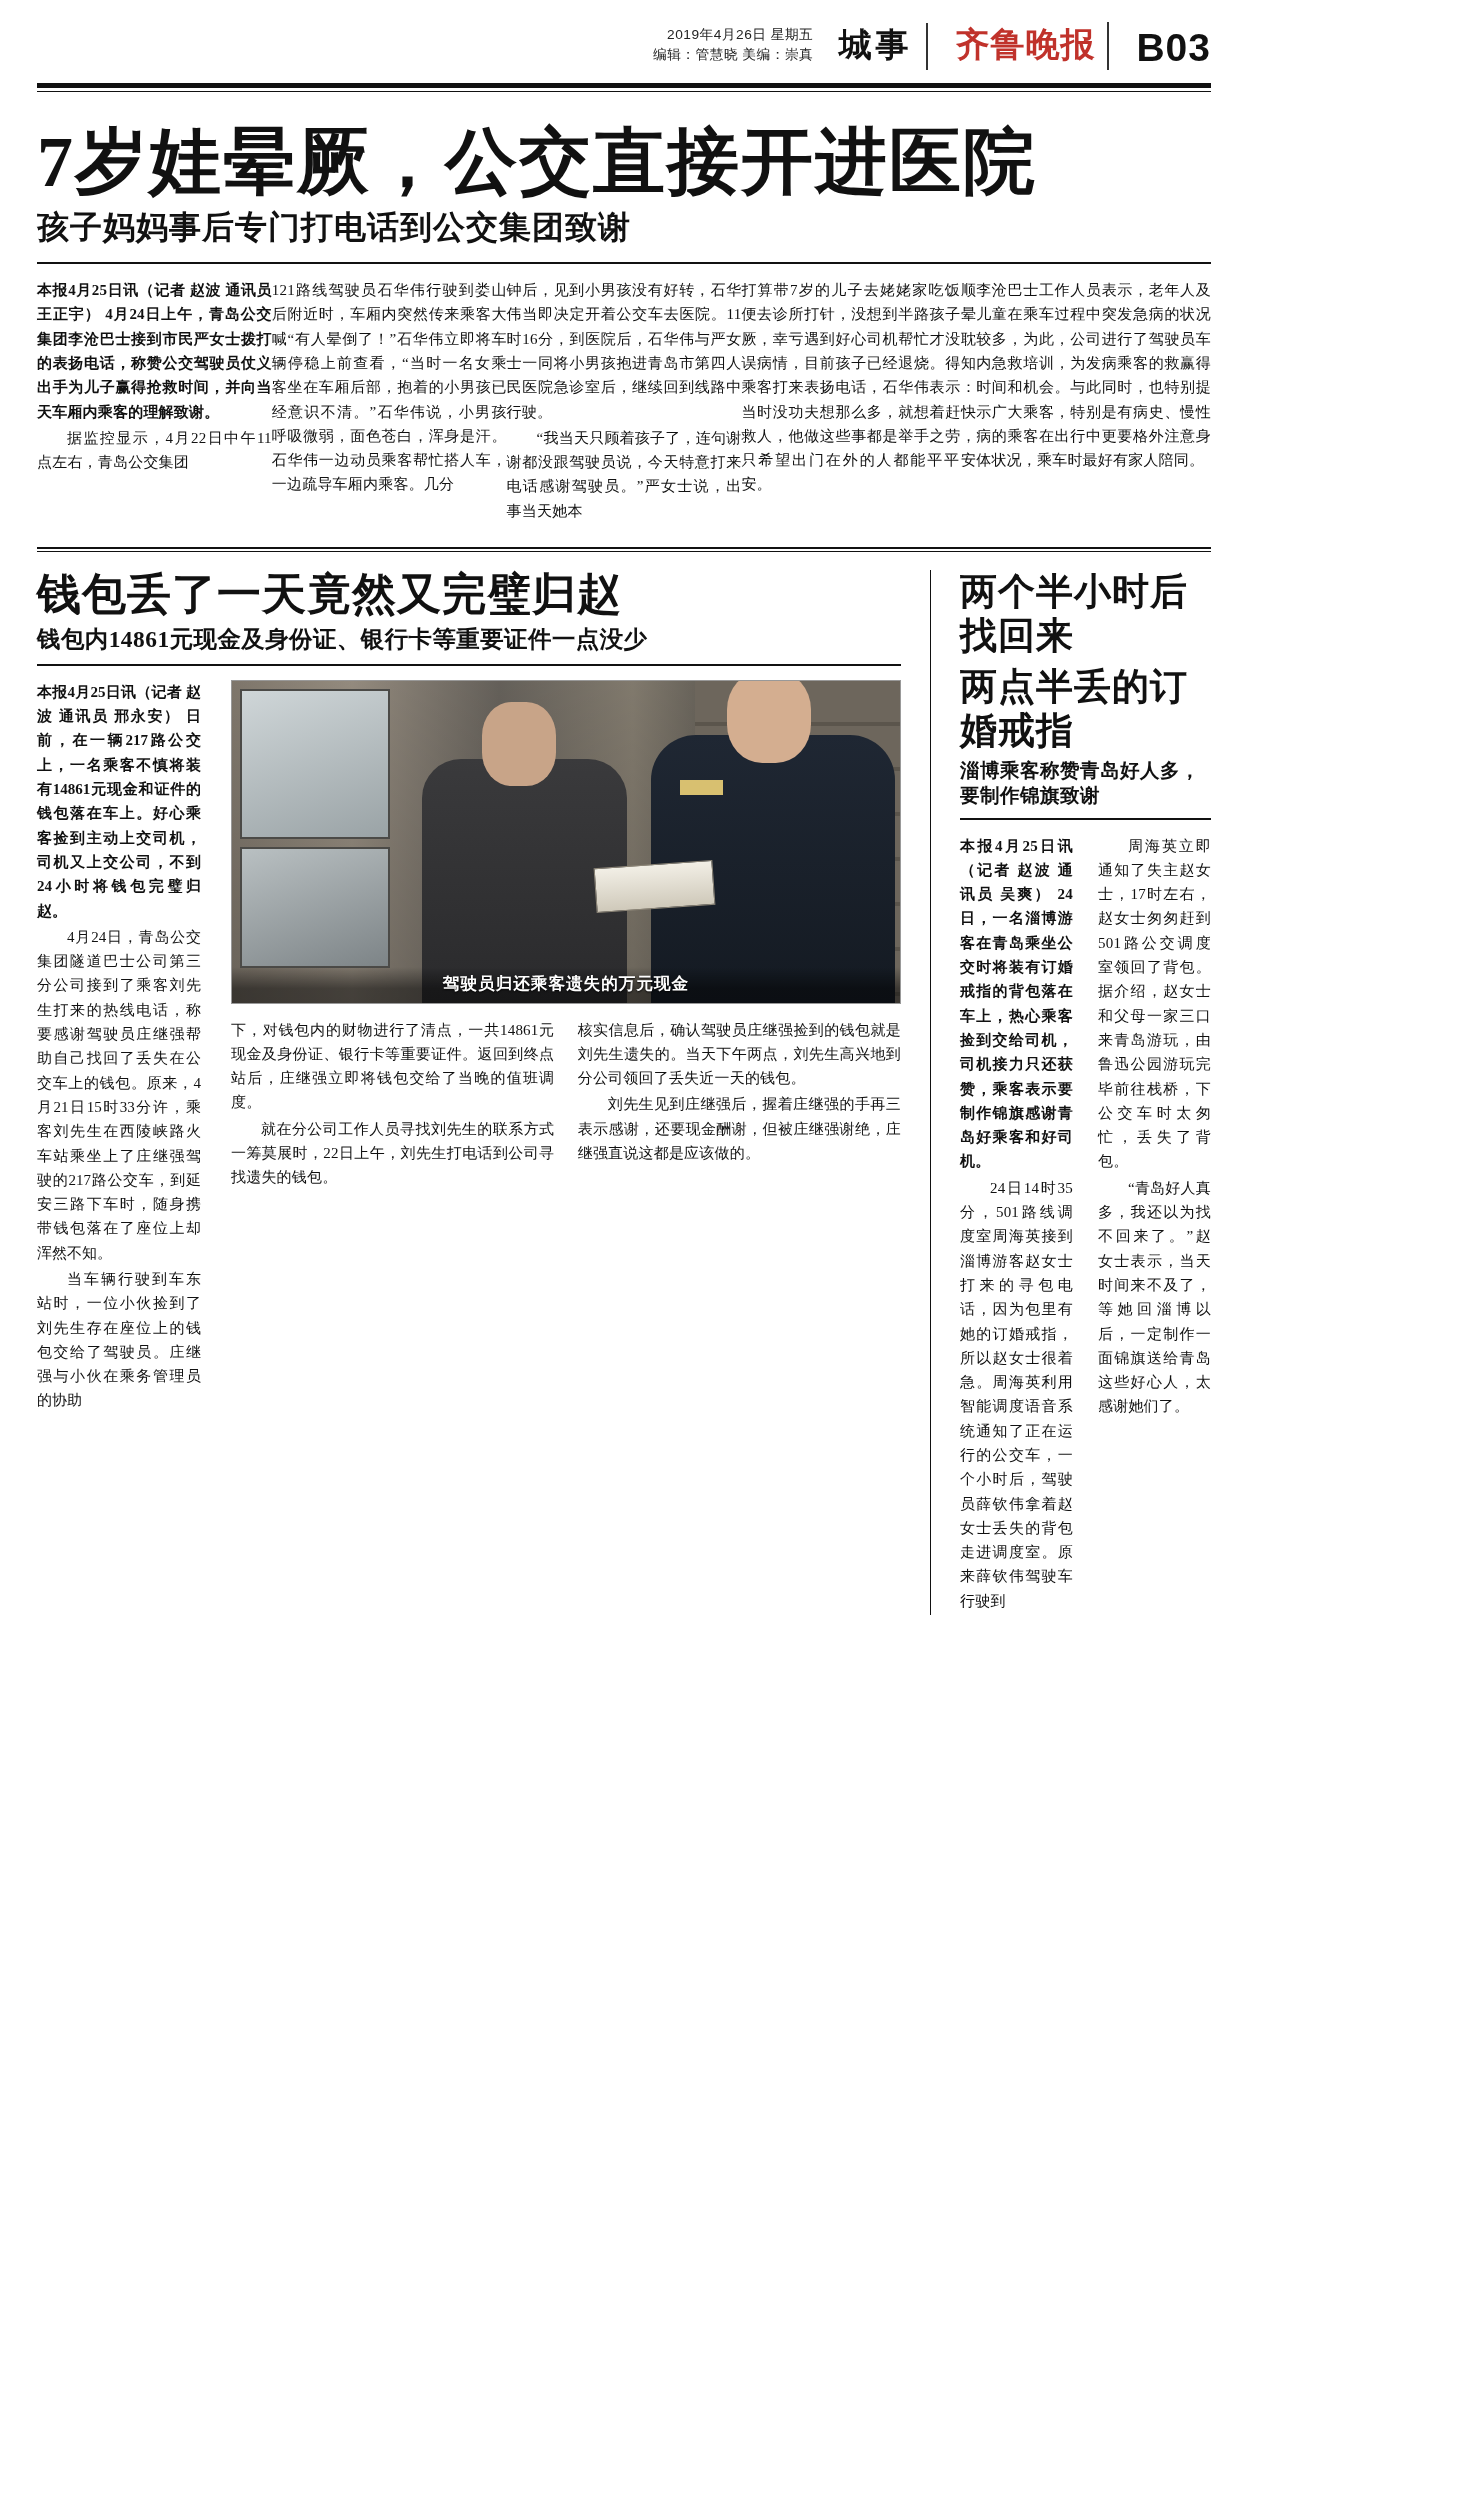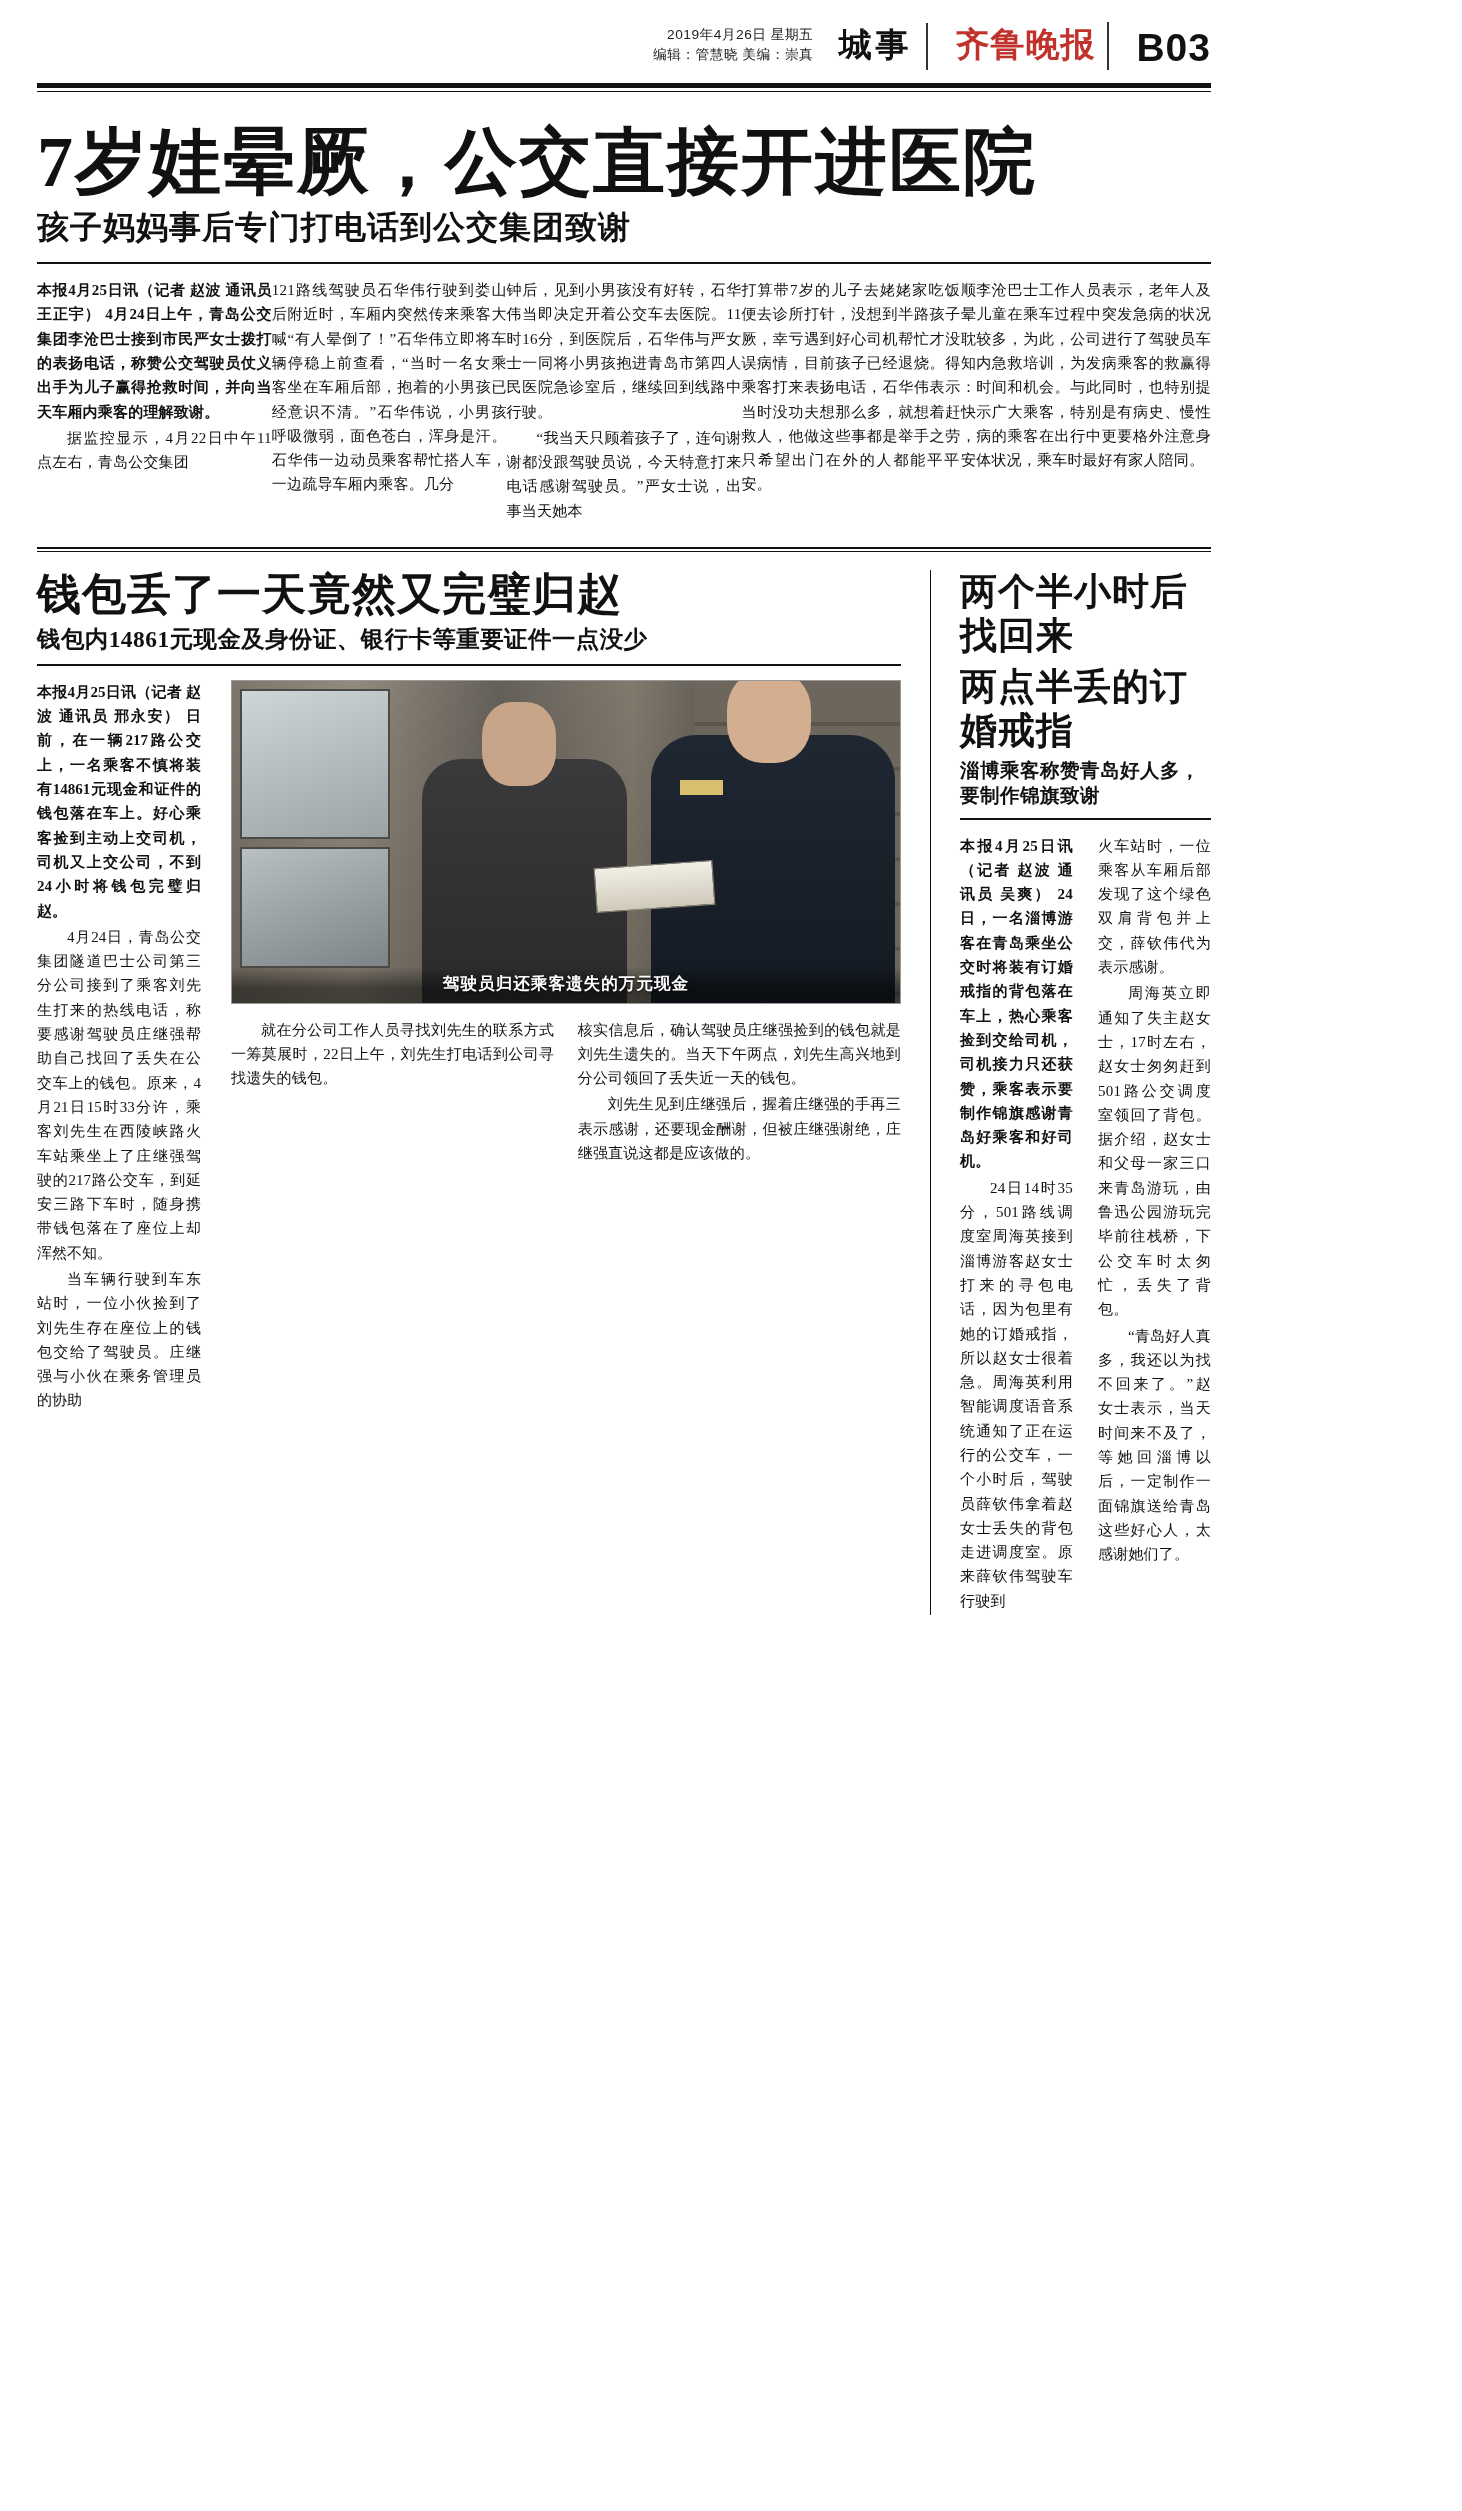--- a/index.html
+++ b/index.html
@@ -316,20 +316,21 @@
               <div class="man-b">
                   <div class="head"></div>
                   <div class="badge"></div>
                 </div>
               <div class="packet"></div>
             </div>
             <div class="photo-caption">驾驶员归还乘客遗失的万元现金</div>
           </div>
           <div class="story2-textcols">
             <div class="col">
+              <p class="noindent">下，对钱包内的财物进行了清点，一共14861元现金及身份证、银行卡等重要证件。返回到终点站后，庄继强立即将钱包交给了当晚的值班调度。</p>
               <p>就在分公司工作人员寻找刘先生的联系方式一筹莫展时，22日上午，刘先生打电话到公司寻找遗失的钱包。</p>
             </div>
             <div class="col">
               <p class="noindent">核实信息后，确认驾驶员庄继强捡到的钱包就是刘先生遗失的。当天下午两点，刘先生高兴地到分公司领回了丢失近一天的钱包。</p>
               <p>刘先生见到庄继强后，握着庄继强的手再三表示感谢，还要现金酬谢，但被庄继强谢绝，庄继强直说这都是应该做的。</p>
             </div>
           </div>
         </div>
       </div>
     </div>
@@ -340,21 +341,20 @@
       <h2 class="sec-headline small">两个半小时后找回来</h2>
       <h2 class="sec-headline small">两点半丢的订婚戒指</h2>
       <h3 class="sec-subhead tiny">淄博乘客称赞青岛好人多，要制作锦旗致谢</h3>
       <div class="sec-rule"></div>
       <div class="lower-right-cols">
         <div class="col">
           <p class="noindent byline">本报4月25日讯（记者 赵波  通讯员  吴爽） 24日，一名淄博游客在青岛乘坐公交时将装有订婚戒指的背包落在车上，热心乘客捡到交给司机，司机接力只还获赞，乘客表示要制作锦旗感谢青岛好乘客和好司机。</p>
           <p>24日14时35分，501路线调度室周海英接到淄博游客赵女士打来的寻包电话，因为包里有她的订婚戒指，所以赵女士很着急。周海英利用智能调度语音系统通知了正在运行的公交车，一个小时后，驾驶员薛钦伟拿着赵女士丢失的背包走进调度室。原来薛钦伟驾驶车行驶到</p>
         </div>
         <div class="col">
-          <p class="noindent">火车站时，一位乘客从车厢后部发现了这个绿色双肩背包并上交，薛钦伟代为表示感谢。</p>
           <p>周海英立即通知了失主赵女士，17时左右，赵女士匆匆赶到501路公交调度室领回了背包。据介绍，赵女士和父母一家三口来青岛游玩，由鲁迅公园游玩完毕前往栈桥，下公交车时太匆忙，丢失了背包。</p>
           <p>“青岛好人真多，我还以为找不回来了。”赵女士表示，当天时间来不及了，等她回淄博以后，一定制作一面锦旗送给青岛这些好心人，太感谢她们了。</p>
         </div>
       </div>
     </div>
   </div>
 
   <div class="bottom-space"></div>
 </div>
 

